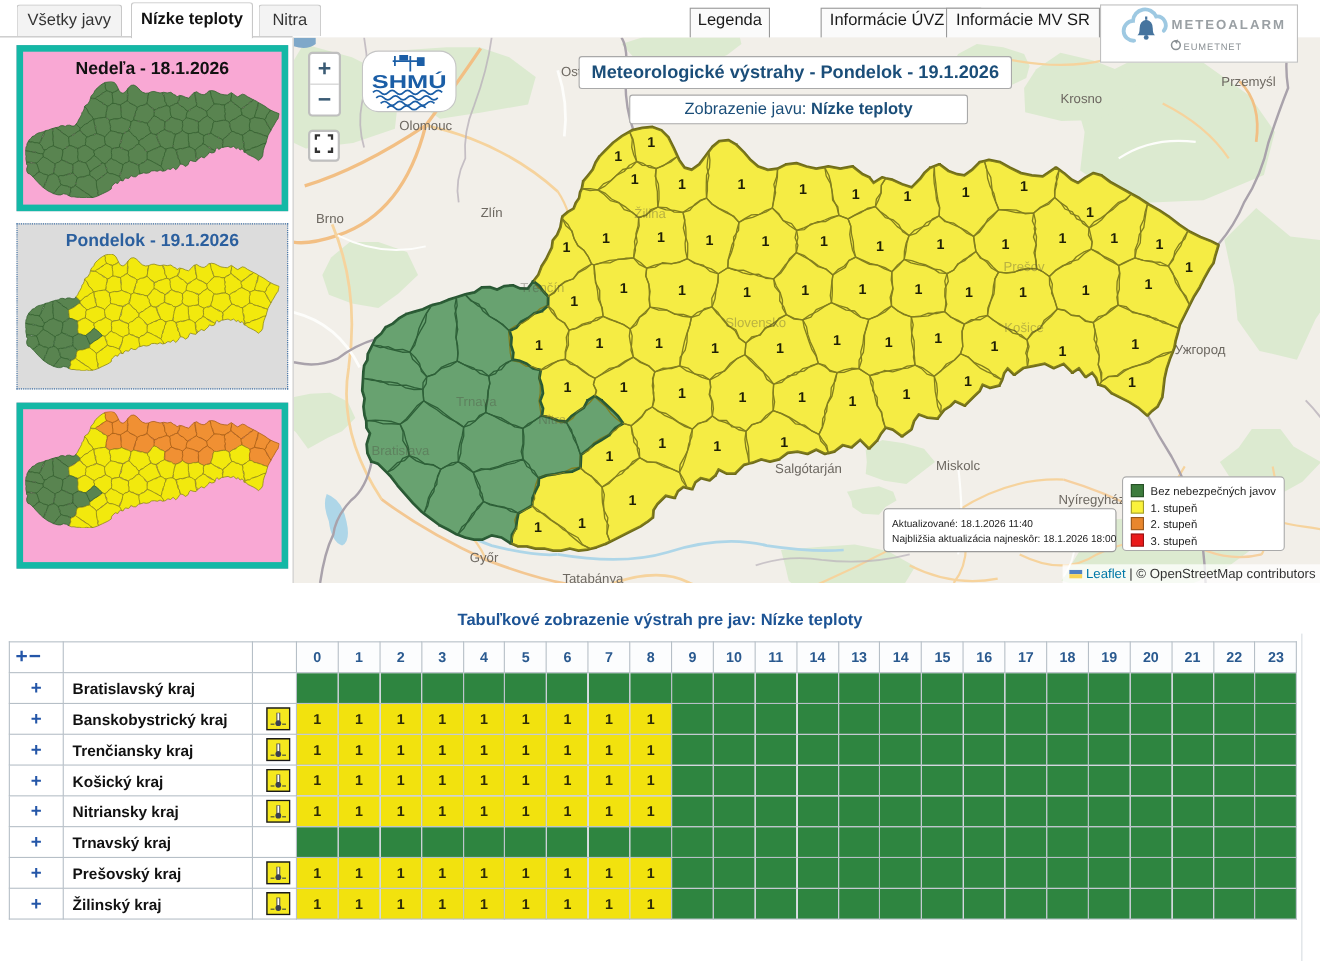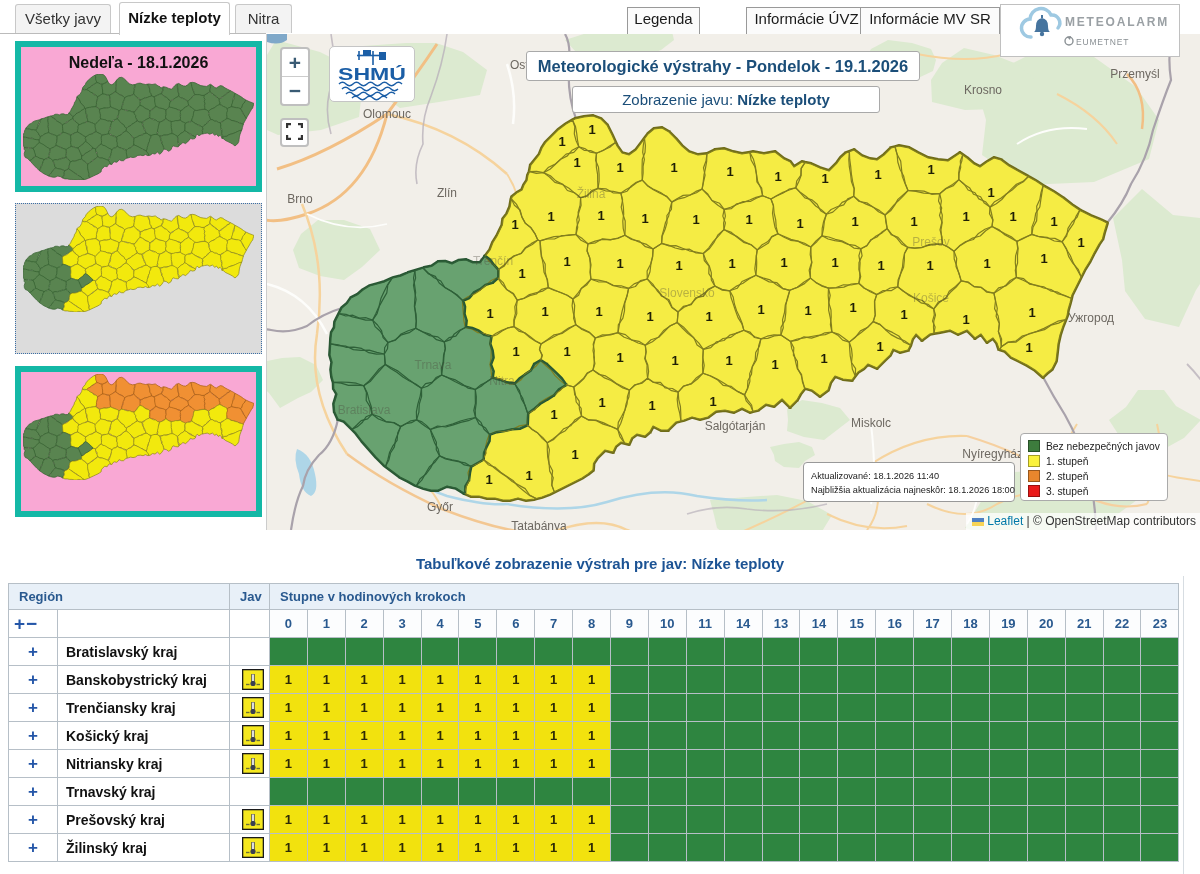--- a/index.html
+++ b/index.html
@@ -13,21 +13,21 @@
 .thumb.sel .tt{color:#2b5f9e}
 .thumb svg{margin-top:2px}
 #map{position:absolute;left:266px;top:34px;width:934px;height:496px;background:#f2efe9;overflow:hidden;border-left:1px solid #ccc}
 .mbox{position:absolute;background:#fff;border:1px solid #a9a9a9;border-radius:3px;color:#1b4e79;text-align:center;z-index:10}
 #ti1{left:259px;top:17px;width:394px;height:30px;font-size:16.5px;font-weight:bold;line-height:28px;white-space:nowrap}
 #ti2{left:305px;top:52px;width:308px;height:27px;font-size:15px;line-height:25px;white-space:nowrap}
 #zoomc{position:absolute;left:13px;top:13px;width:30px;height:59px;background:#fff;border:2px solid rgba(0,0,0,0.25);border-radius:4px;z-index:10}
 #zoomc .zb{width:26px;height:28px;text-align:center;font-size:21px;font-weight:bold;color:#3a5b74;line-height:27px}
 #zoomc .zb:first-child{border-bottom:1px solid #ccc}
 #fsc{position:absolute;left:13px;top:84px;width:29px;height:29px;background:#fff;border:2px solid rgba(0,0,0,0.25);border-radius:4px;z-index:10;text-align:center;line-height:29px}
-#shmu{position:absolute;left:62px;top:12px;width:86px;height:56px;background:#fff;border:1px solid #c5c5c5;border-radius:5px;z-index:10;text-align:center}
+#shmu{position:absolute;left:62px;top:12px;width:86px;height:56px;background:#fff;border:1px solid #c5c5c5;border-radius:15px;z-index:10;text-align:center}
 #infob{position:absolute;left:536px;top:428px;width:212px;height:40px;background:#fff;border:1px solid #999;border-radius:4px;z-index:10;font-size:9.2px;color:#222;padding:6px 0 0 7px;text-align:left;line-height:14px;white-space:nowrap}
 #legend{position:absolute;left:753px;top:399px;width:148px;height:68px;background:#fff;border:1px solid #aaa;border-radius:4px;z-index:10;padding:6px 0 0 7px;font-size:10.3px;color:#222;white-space:nowrap}
 .lrow{height:14px;line-height:13px;margin-bottom:1px}
 .sq{display:inline-block;width:12px;height:12px;vertical-align:-2px;margin-right:6px;border:1px solid rgba(0,0,0,0.35)}
 #attr{position:absolute;right:0;bottom:0;height:17px;background:rgba(255,255,255,0.75);z-index:10;font-size:12px;color:#333;padding:1px 4px 0 6px;line-height:15px}
 #attr a{color:#0078a8;text-decoration:none}
 #ttitle{position:absolute;left:0;top:555px;width:1200px;text-align:center;font-size:15px;font-weight:bold;color:#1c5394}
 .wt{position:absolute;left:8px;top:583px;border-collapse:collapse;table-layout:fixed}
 .wt td{border:1px solid #b6bfc7;height:28px;overflow:hidden}
 .hd1 td{background:#e8f0f8;color:#29598f;font-weight:bold;font-size:13px;padding-left:10px;height:26px!important}
@@ -136,21 +136,21 @@
         <path d="M64.6 90.2 L64.6 92.2 L64.7 94.2 L65.1 96.1 L65.3 98.0 L66.4 99.8 L65.9 101.9 L66.7 103.8 L67.8 103.2 L70.2 102.1 L72.5 101.0 L74.9 99.9 L76.7 98.8 L78.2 97.7 L78.3 95.9 L79.4 94.4 L81.8 92.2 L84.1 92.8 L85.0 91.1 L86.5 90.0 L87.5 90.2 L86.7 88.3 L85.5 86.5 L83.5 85.6 L81.4 84.7 L79.2 84.0 L76.8 83.9 L74.8 82.8 L73.2 84.2 L71.4 85.3 L70.0 86.9 L68.0 87.8 L66.5 89.3 Z" fill="#598450" stroke-width="0.7" stroke="#33602f"></path>
         <path d="M25.7 102.0 L27.6 102.7 L30.0 103.2 L32.1 103.2 L34.8 102.1 L37.5 102.7 L39.8 104.1 L40.0 104.1 L40.0 102.2 L41.1 100.5 L41.4 98.5 L41.8 96.7 L39.9 96.3 L38.2 95.2 L36.3 94.9 L34.4 94.5 L32.6 93.8 L31.2 95.5 L29.5 96.9 L28.4 98.7 L27.3 100.5 Z" fill="#598450" stroke-width="0.7" stroke="#33602f"></path>
         <path d="M40.0 104.1 L41.9 104.9 L44.3 104.9 L46.7 105.4 L49.1 105.4 L51.4 106.0 L53.5 106.0 L55.9 105.4 L58.3 106.0 L60.6 105.7 L61.3 105.6 L59.3 104.6 L58.0 102.9 L56.1 101.9 L54.2 100.9 L52.5 99.6 L50.7 98.5 L49.0 97.2 L47.3 95.9 L45.5 94.7 L43.9 96.0 L41.8 96.7 L41.0 98.5 L41.4 100.5 L40.6 102.3 Z" fill="#598450" stroke-width="0.7" stroke="#33602f"></path>
         <path d="M55.0 74.0 L56.3 75.8 L56.9 78.0 L58.0 79.9 L58.7 82.0 L60.6 80.7 L62.4 79.3 L64.5 78.2 L66.4 77.0 L68.0 75.3 L70.0 74.2 L68.8 72.6 L67.4 71.2 L65.9 69.9 L64.4 68.6 L62.6 67.5 L60.9 68.6 L59.8 70.4 L58.1 71.5 L56.4 72.6 Z" fill="#598450" stroke-width="0.7" stroke="#33602f"></path>
         <path d="M12.5 82.3 L12.3 80.3 L11.6 78.3 L11.0 76.3 L10.0 74.4 L7.8 74.3 L5.5 74.4 L3.3 73.7 L1.1 73.5 L1.1 75.3 L2.1 76.7 L1.2 79.5 L1.4 81.7 L2.4 83.6 L4.2 84.2 L5.9 85.8 L6.6 86.5 L8.3 85.7 L9.7 84.6 L10.7 83.0 Z" fill="#598450" stroke-width="0.7" stroke="#33602f"></path>
         <path d="M12.7 56.3 L13.7 54.4 L14.6 52.5 L15.1 50.4 L16.1 48.5 L17.1 46.6 L18.4 44.8 L16.3 45.8 L14.0 46.4 L11.8 46.9 L9.8 48.0 L8.2 49.4 L6.2 50.2 L5.1 51.8 L3.6 53.0 L2.7 54.6 L4.8 54.8 L6.7 55.5 L8.7 55.9 L10.6 56.4 Z" fill="#598450" stroke-width="0.7" stroke="#33602f"></path>
         <path d="M16.2 65.7 L17.1 64.2 L17.2 62.5 L15.8 61.2 L15.3 59.2 L14.1 57.7 L12.7 56.3 L10.7 55.7 L8.7 55.8 L6.8 55.0 L4.7 55.2 L2.7 54.6 L1.5 56.9 L1.4 58.4 L0.5 59.8 L0.3 61.3 L0.2 62.9 L2.5 63.2 L4.7 63.8 L7.1 63.8 L9.4 64.2 L11.5 65.3 L13.8 65.7 Z" fill="#598450" stroke-width="0.7" stroke="#33602f"></path>
         <path d="M217.7 34.7 L218.8 36.6 L220.1 38.5 L221.0 40.6 L222.1 42.5 L223.3 44.4 L224.5 42.2 L225.9 40.0 L227.1 37.8 L228.6 35.3 L229.7 34.0 L230.1 32.3 L231.0 29.5 L229.2 28.7 L226.2 27.6 L223.3 26.2 L222.9 26.0 L222.1 27.9 L220.5 29.3 L219.4 31.0 L219.0 33.1 Z" fill="#598450" stroke-width="0.7" stroke="#33602f"></path>
         <path d="M49.9 42.5 L51.7 41.5 L53.0 39.8 L54.7 38.6 L56.8 38.0 L58.2 36.4 L60.1 35.5 L61.8 34.2 L60.9 32.5 L59.8 30.9 L58.1 29.6 L57.1 27.9 L56.4 26.0 L55.4 24.3 L53.9 22.9 L53.5 25.0 L52.6 27.1 L51.5 28.4 L51.2 30.1 L50.4 31.6 L49.6 33.1 L48.4 35.0 L47.6 37.0 L46.1 38.8 L47.3 40.1 L48.7 41.2 Z" fill="#598450" stroke-width="0.7" stroke="#33602f"></path>
       </svg></div>
-<div class="thumb sel" style="top:168px"><svg width="231" height="106" viewBox="0 0 231 106">
+<div class="thumb sel" style="top:168px"><div class="tt">Pondelok - 19.1.2026</div><svg width="231" height="106" viewBox="0 0 231 106">
         <path d="M63.5 15.6 L65.4 14.7 L67.0 13.3 L68.6 11.9 L70.2 10.5 L72.5 10.0 L74.0 8.5 L73.6 6.7 L73.3 4.8 L73.0 2.9 L72.1 1.2 L70.2 2.2 L67.8 3.9 L65.4 6.1 L64.1 7.3 L63.0 8.8 L62.3 10.6 L60.9 12.1 L59.7 13.6 L59.3 15.3 L61.4 15.3 Z" fill="#f2e90d" stroke-width="0.7" stroke="#8a851c"></path>
         <path d="M74.0 8.5 L75.5 9.5 L77.5 9.6 L79.2 10.3 L81.3 9.5 L83.0 8.4 L84.8 7.3 L83.8 5.2 L82.4 2.5 L80.6 0.8 L78.2 0.0 L75.5 0.3 L72.8 0.8 L72.1 1.2 L72.8 3.0 L72.6 4.9 L73.1 6.7 Z" fill="#f2e90d" stroke-width="0.7" stroke="#8a851c"></path>
         <path d="M79.2 10.3 L77.4 10.0 L75.8 9.0 L74.0 8.5 L72.0 9.4 L70.6 11.0 L68.6 11.9 L67.0 13.3 L65.0 14.1 L63.5 15.6 L65.3 16.8 L66.9 18.3 L69.1 18.9 L71.1 20.0 L72.7 21.3 L74.5 22.6 L76.4 21.9 L78.0 20.9 L79.7 20.0 L80.0 18.0 L80.0 16.1 L79.8 14.1 L79.0 12.2 Z" fill="#f2e90d" stroke-width="0.7" stroke="#8a851c"></path>
         <path d="M92.8 17.7 L92.8 15.8 L92.8 13.9 L92.8 12.0 L93.6 10.1 L93.8 8.2 L93.5 6.3 L92.8 7.2 L91.0 9.4 L88.9 10.8 L86.8 10.2 L85.3 8.3 L84.8 7.3 L83.2 8.6 L81.2 9.5 L79.2 10.3 L79.1 12.2 L79.2 14.2 L79.6 16.1 L79.6 18.1 L79.7 20.0 L81.9 20.6 L84.2 20.8 L86.5 21.3 L88.3 20.8 L89.6 19.3 L91.1 18.3 Z" fill="#f2e90d" stroke-width="0.7" stroke="#8a851c"></path>
         <path d="M92.8 17.7 L94.4 19.2 L96.2 20.3 L98.3 21.1 L100.1 22.3 L101.6 23.8 L103.4 22.9 L105.3 22.6 L107.1 21.8 L108.8 20.8 L110.6 20.2 L111.0 18.2 L111.5 16.3 L111.0 14.3 L111.8 12.4 L112.1 10.5 L109.4 10.8 L106.7 9.9 L104.6 8.3 L102.9 6.3 L100.8 4.4 L98.7 3.3 L96.3 3.6 L94.5 5.0 L93.5 6.3 L93.1 8.1 L93.0 10.0 L93.5 12.0 L93.1 13.9 L93.1 15.8 Z" fill="#f2e90d" stroke-width="0.7" stroke="#8a851c"></path>
         <path d="M110.6 20.2 L112.2 21.7 L113.6 23.3 L115.8 24.1 L117.2 25.8 L119.1 25.2 L121.0 24.4 L122.8 23.6 L125.0 23.6 L126.7 22.7 L128.6 22.0 L128.1 20.0 L127.2 18.1 L126.8 16.0 L126.3 14.0 L125.2 12.1 L124.8 10.1 L122.5 10.5 L119.8 9.9 L117.1 9.1 L114.5 9.4 L112.1 10.5 L112.1 10.5 L112.0 12.4 L111.6 14.4 L111.2 16.3 L111.0 18.2 Z" fill="#f2e90d" stroke-width="0.7" stroke="#8a851c"></path>
         <path d="M141.2 12.9 L140.3 12.7 L137.9 14.1 L136.8 12.6 L135.0 11.9 L132.3 9.9 L129.0 10.5 L125.8 9.9 L124.8 10.1 L125.9 12.0 L126.5 14.0 L126.8 16.0 L126.9 18.2 L128.3 19.9 L128.6 22.0 L131.1 22.9 L132.9 22.0 L134.6 21.1 L136.5 20.4 L138.5 19.8 L138.7 17.9 L140.0 16.4 L140.1 14.5 Z" fill="#f2e90d" stroke-width="0.7" stroke="#8a851c"></path>
         <path d="M138.5 19.8 L139.9 21.1 L141.5 22.2 L143.0 23.5 L144.4 24.8 L146.1 25.9 L147.6 27.1 L149.0 25.8 L150.8 25.1 L152.7 24.5 L153.9 22.9 L155.7 22.2 L155.8 20.1 L155.0 18.1 L154.8 16.0 L154.4 14.0 L154.2 12.0 L154.4 9.9 L153.4 10.2 L151.9 11.5 L150.7 13.0 L148.4 15.2 L145.7 14.4 L143.0 13.2 L141.2 12.9 L140.1 14.5 L140.1 16.4 L139.3 18.1 Z" fill="#f2e90d" stroke-width="0.7" stroke="#8a851c"></path>
         <path d="M165.0 27.3 L166.7 26.2 L167.9 24.7 L168.8 23.0 L170.4 21.8 L171.8 20.6 L170.9 18.6 L170.1 16.7 L169.9 14.6 L169.7 12.4 L168.6 10.6 L168.0 8.6 L166.8 8.8 L164.7 10.8 L162.6 12.1 L160.5 11.9 L158.2 11.0 L155.8 9.4 L154.4 9.9 L154.5 11.9 L154.8 14.0 L155.0 16.0 L155.4 18.1 L155.9 20.1 L155.7 22.2 L157.3 23.6 L159.6 24.0 L161.4 25.1 L163.3 26.1 Z" fill="#f2e90d" stroke-width="0.7" stroke="#8a851c"></path>
         <path d="M171.8 20.6 L174.2 20.8 L176.5 21.3 L178.9 21.4 L181.3 21.4 L183.0 20.0 L185.1 18.9 L186.9 17.6 L186.9 15.8 L187.2 14.1 L187.8 12.4 L188.1 10.8 L187.3 10.2 L185.5 11.3 L183.7 12.4 L180.8 12.1 L177.8 11.6 L174.8 10.2 L172.1 8.8 L169.2 8.3 L168.0 8.6 L168.6 10.6 L168.8 12.7 L169.5 14.7 L170.5 16.6 L171.0 18.6 Z" fill="#f2e90d" stroke-width="0.7" stroke="#8a851c"></path>
@@ -603,25 +603,20 @@
       <col style="width:37.9px">
       <col style="width:37.9px">
       <col style="width:37.9px">
       <col style="width:37.9px">
       <col style="width:37.9px">
       <col style="width:37.9px">
       <col style="width:37.9px">
       <col style="width:37.9px">
     </colgroup>
 <tbody>
-      <tr class="hd1">
-        <td colspan="2" class="t1">Región</td>
-        <td class="t1">Jav</td>
-        <td colspan="24" class="t1">Stupne v hodinových krokoch</td>
-      </tr>
 <tr class="hd2">
         <td class="pm"><span style="color:#2456a8">+</span><span style="color:#2456a8">−</span></td>
         <td></td>
         <td></td>
         <td class="h">0</td>
         <td class="h">1</td>
         <td class="h">2</td>
         <td class="h">3</td>
         <td class="h">4</td>
         <td class="h">5</td>

